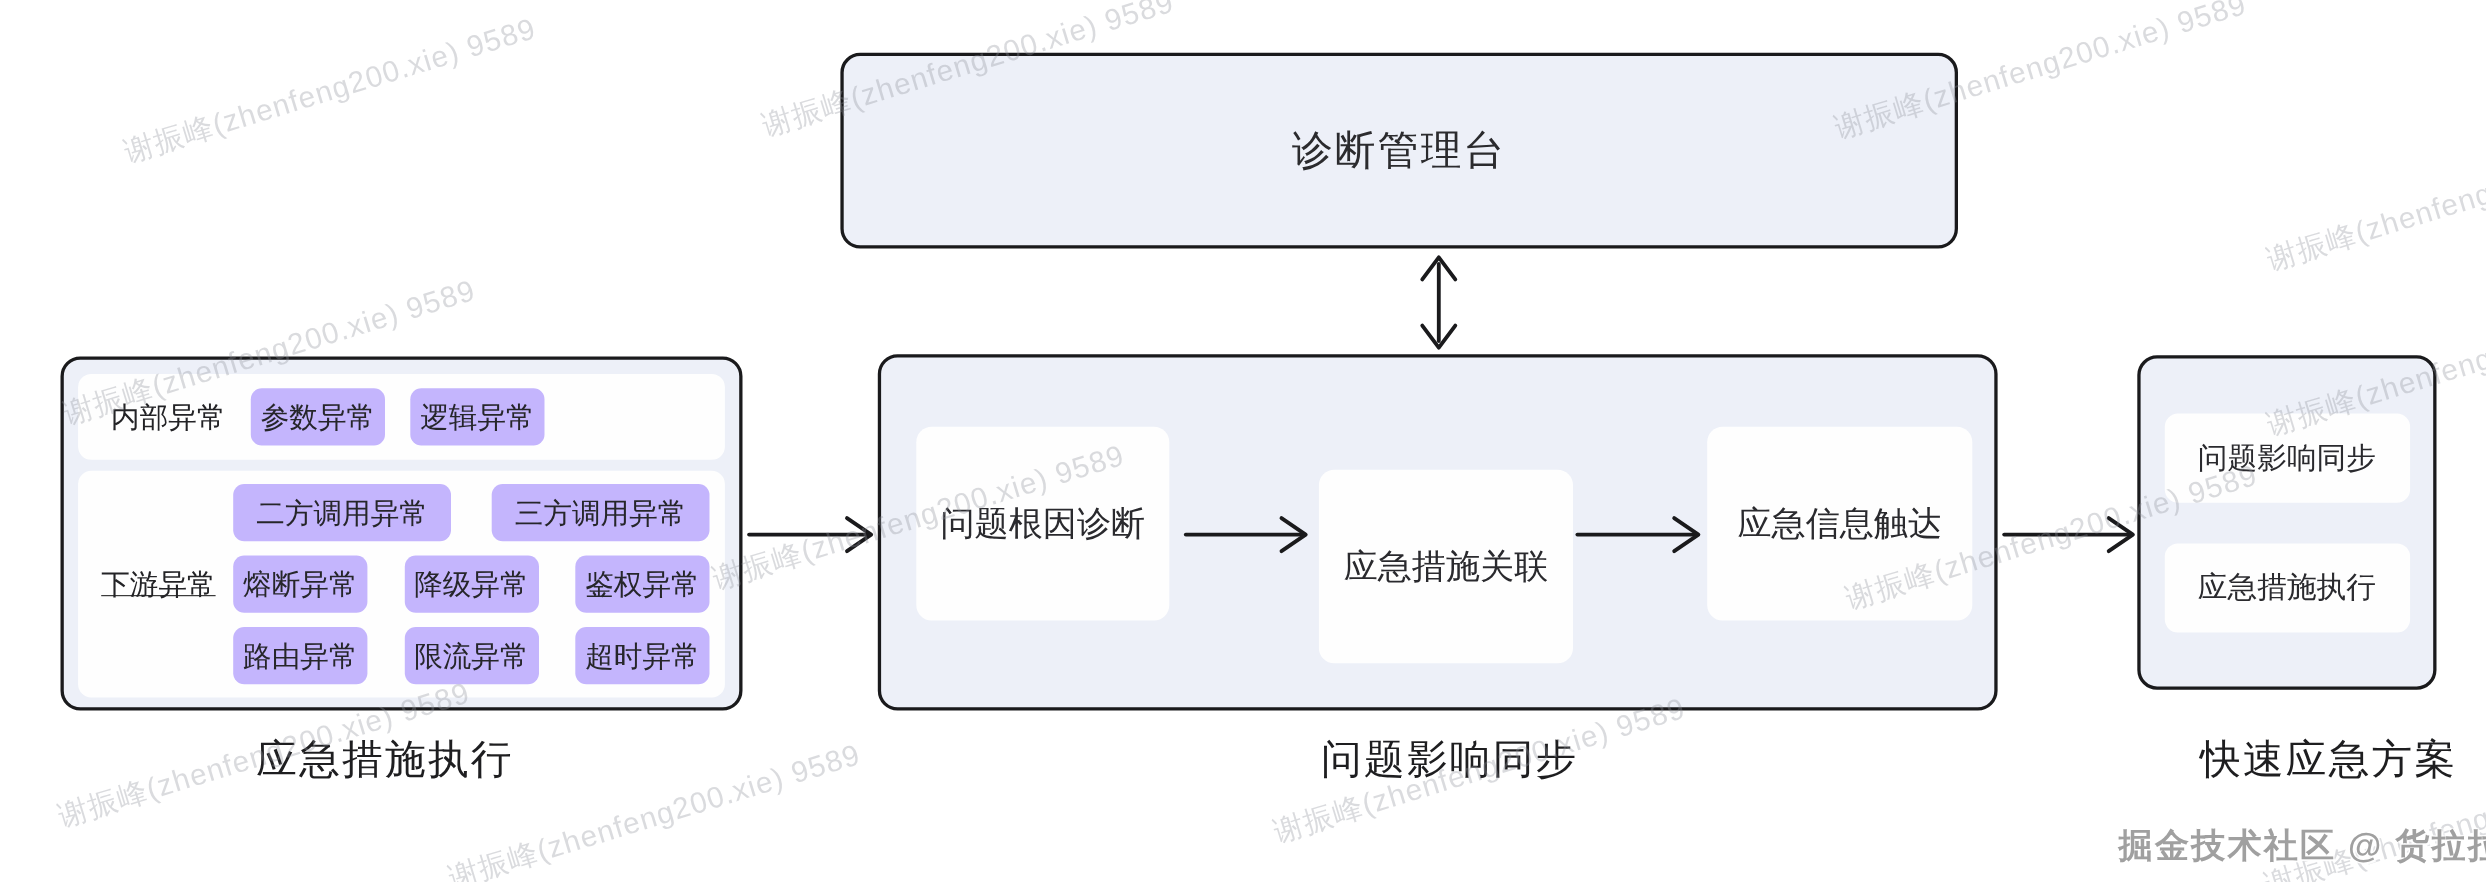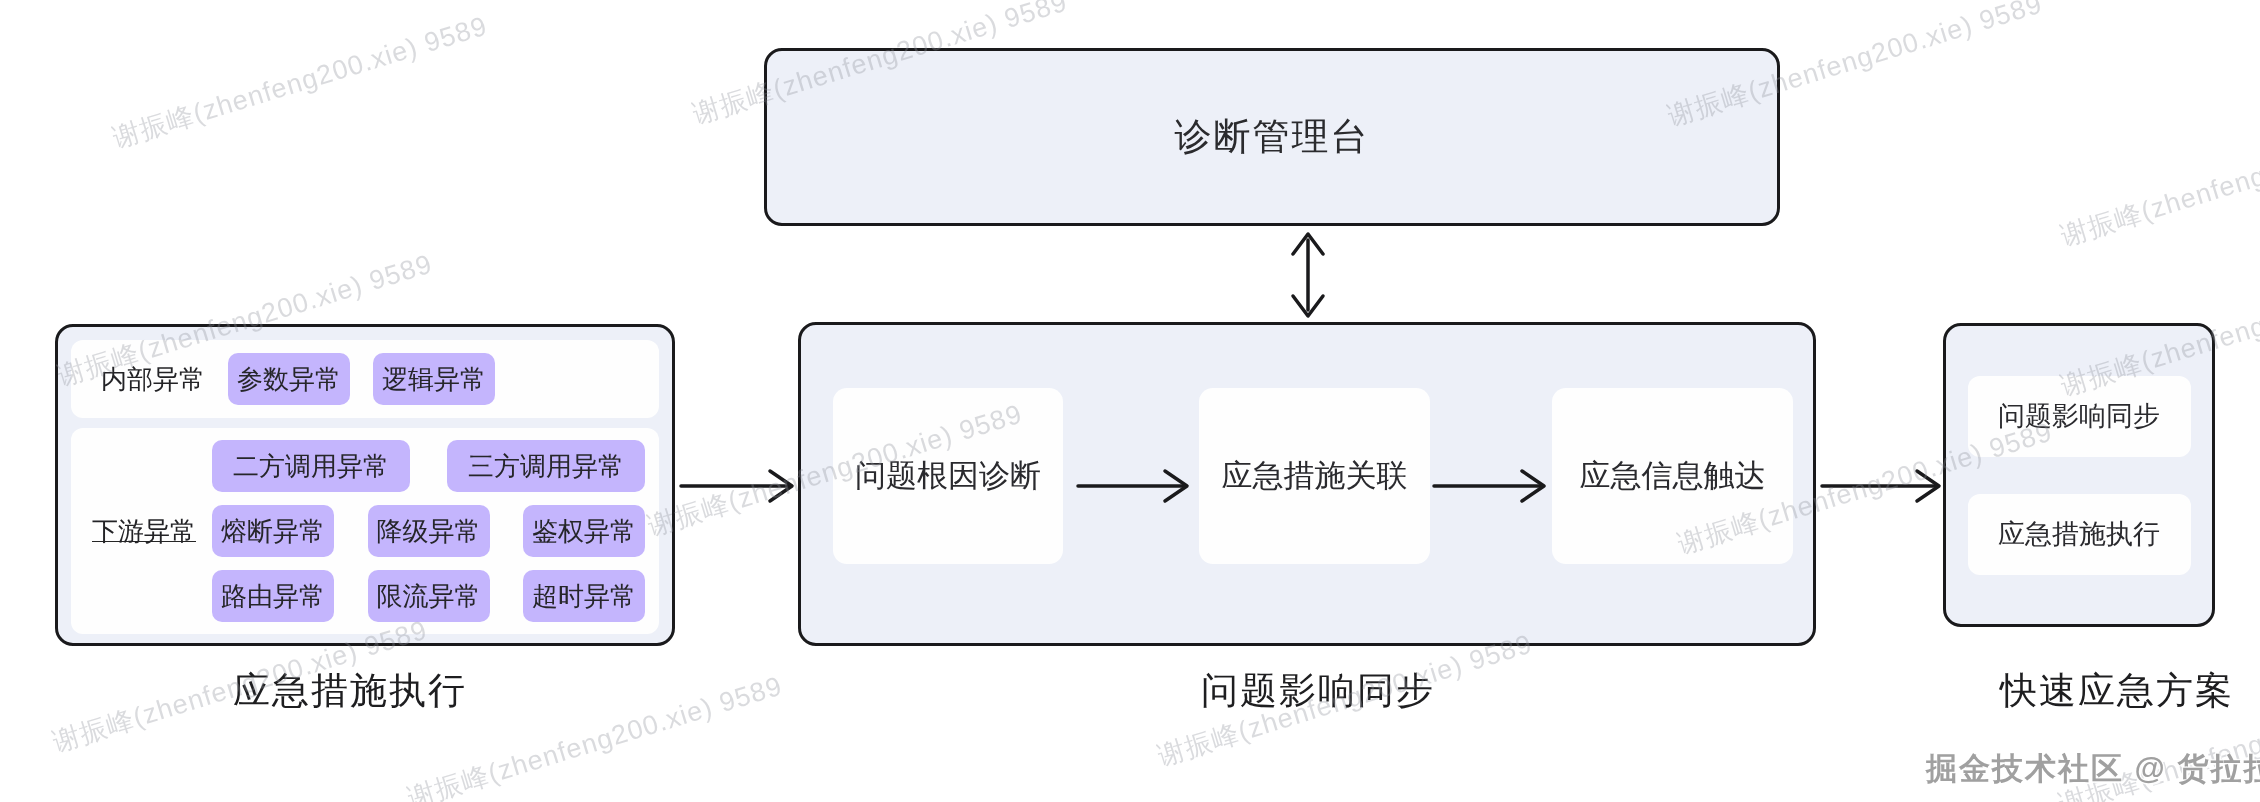--- a/index.html
+++ b/index.html
@@ -29,21 +29,21 @@
   .grp-label-col{width:120px;flex:0 0 auto;text-decoration:underline;}
   .tag-grid{width:433px;display:flex;flex-direction:column;gap:13px;}
   .tag-row{display:flex;justify-content:space-between;}
   
   .center-box{left:798px;top:322px;width:1018px;height:324px;}
   .step{
     position:absolute;top:63px;height:176px;background:#fefefe;border-radius:14px;
     display:flex;align-items:center;justify-content:center;font-size:31px;font-weight:500;color:#2a2a2e;
   }
   .s1{left:32px;width:230px;}
-  .s2{left:398px;width:231px;}
+  .s2{left:398px;width:231px;margin-top:39px;}
   .s3{left:751px;width:241px;}
   
   .right-box{left:1943px;top:323px;width:272px;height:304px;display:flex;flex-direction:column;
     align-items:center;justify-content:center;gap:37px;}
   .item{
     width:223px;height:81px;background:#fefefe;border-radius:12px;display:flex;align-items:center;
     justify-content:center;font-size:27px;font-weight:500;color:#2a2a2e;white-space:nowrap;
   }
   
   .caption{

